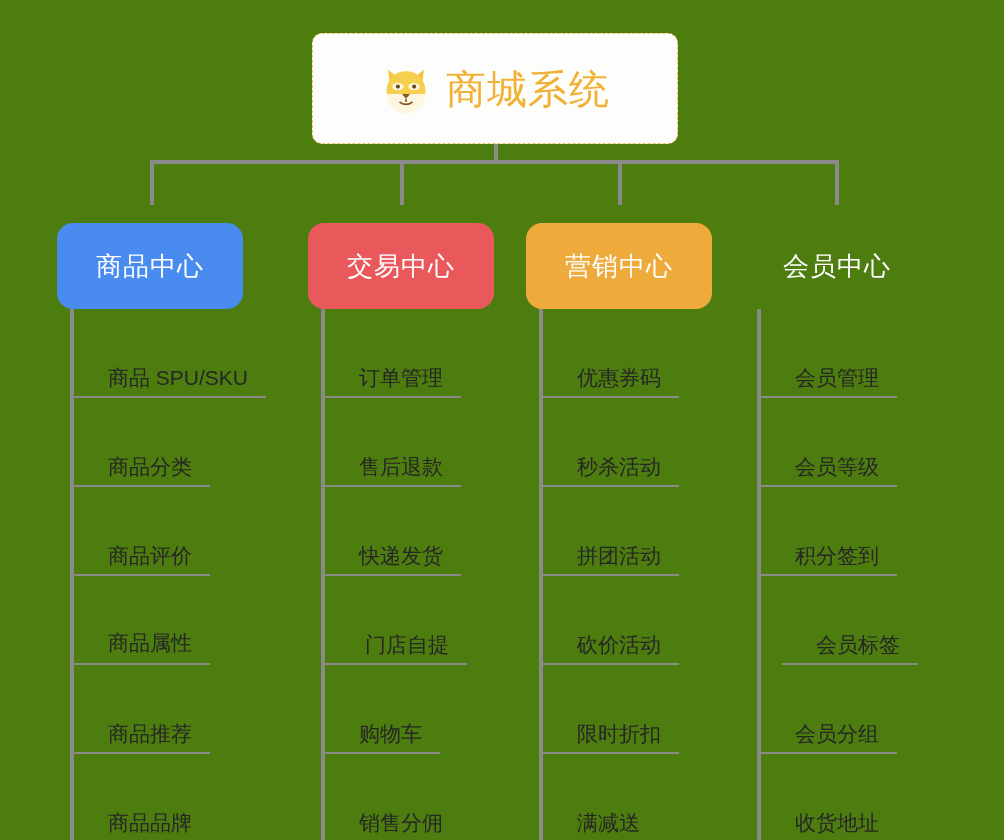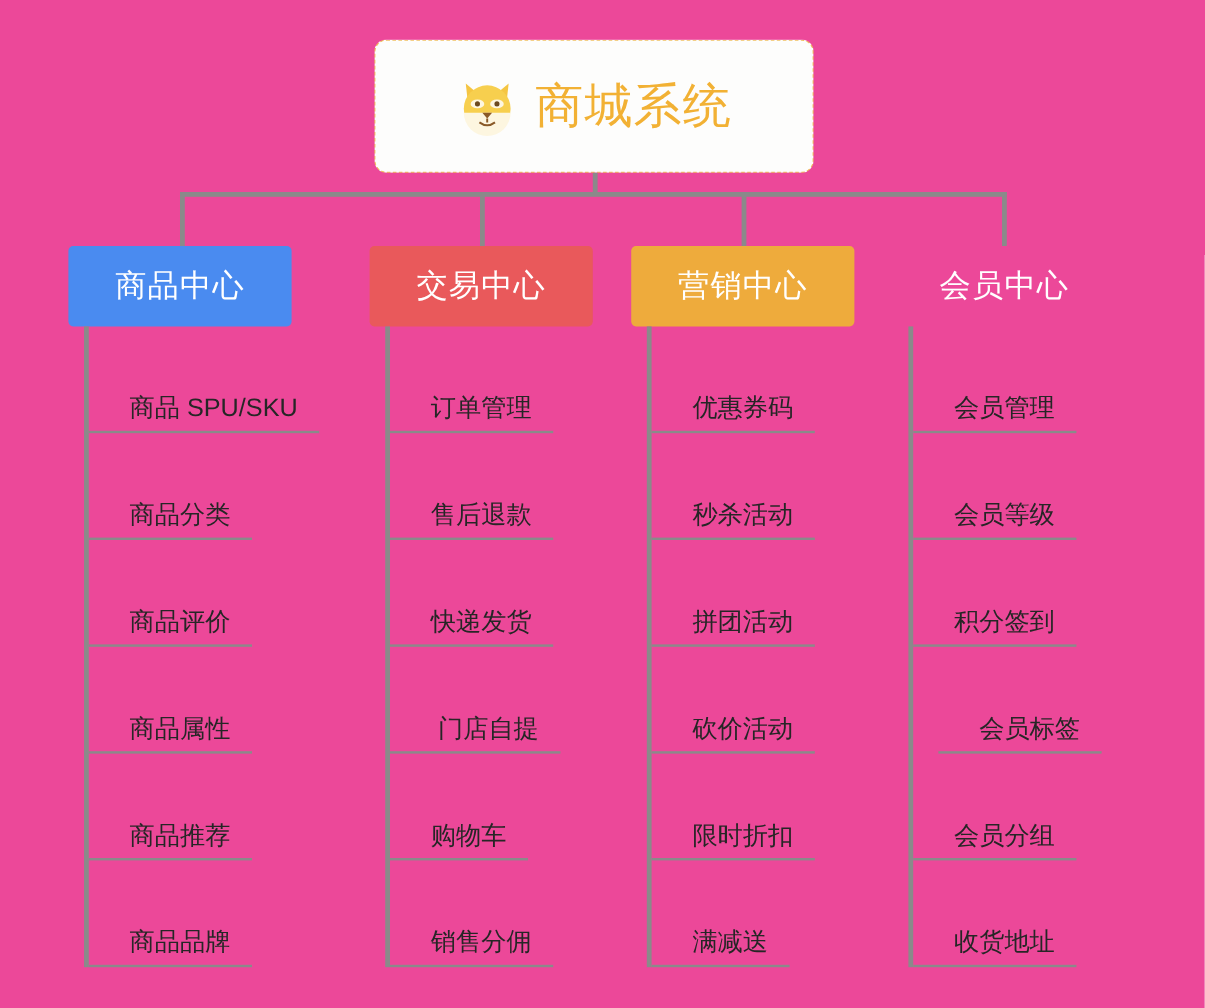--- a/index.html
+++ b/index.html
@@ -77,29 +77,30 @@
     background: #8a8a8a;
   }
 
   
   .column {
     position: absolute;
     top: 205px;
   }
 
   .cat-header {
-    height: 67px;
-    border-radius: 4px;
+    height: 86px;
+    border-radius: 16px;
     display: flex;
     align-items: center;
     justify-content: center;
     color: #ffffff;
     font-size: 26px;
     letter-spacing: 1px;
     white-space: nowrap;
+    margin-top: 18px;
   }
 
   
   .branch {
     position: relative;
     margin-left: 13px;
     padding-left: 4px;
   }
   
   .branch::before {
@@ -129,21 +130,21 @@
   .leaf-label {
     font-size: 21px;
     color: #262626;
     line-height: 1.1;
     white-space: nowrap;
   }
 </style>
 <style>.branch::before{background:#8a8a8a !important;}</style></head>
 <body style="background: rgb(248, 248, 248);">
 
-<div id="mindmap" style="background: #ec4899;">
+<div id="mindmap" style="background: #4d7c0f;">
 
   <div class="root-node" style="border-color: rgb(240, 192, 96);">
     <span class="root-emoji">
       <svg viewBox="0 0 64 64" xmlns="http://www.w3.org/2000/svg">
         <path d="M10 8 L12 26 L22 18 Z" fill="#f5c542"></path>
         <path d="M54 8 L52 26 L42 18 Z" fill="#f5c542"></path>
         <circle cx="32" cy="34" r="24" fill="#f7cf4e"></circle>
         <path d="M8 38 a24 24 0 0 0 48 0 z" fill="#fdf6e0"></path>
         <ellipse cx="22" cy="29" rx="7" ry="4.5" fill="#fdf6e0"></ellipse>
         <ellipse cx="42" cy="29" rx="7" ry="4.5" fill="#fdf6e0"></ellipse>
@@ -172,21 +173,21 @@
       <div class="leaf">
           <span class="leaf-inner" style="border-bottom-color: rgb(138, 138, 138);"><span class="leaf-label">商品 SPU/SKU</span></span>
         </div>
       <div class="leaf">
           <span class="leaf-inner" style="border-bottom-color: rgb(138, 138, 138);"><span class="leaf-label">商品分类</span></span>
         </div>
       <div class="leaf">
           <span class="leaf-inner" style="border-bottom-color: rgb(138, 138, 138);"><span class="leaf-label">商品评价</span></span>
         </div>
       <div class="leaf">
-          <span class="leaf-inner" style="border-bottom-color: rgb(138, 138, 138);"><span class="leaf-label">商品属性</span></span>
+          <span class="leaf-inner" style="border-bottom-color: rgb(138, 138, 138); font-family: Liberation Mono, monospace;"><span class="leaf-label">商品属性</span></span>
         </div>
       <div class="leaf">
           <span class="leaf-inner" style="border-bottom-color: rgb(138, 138, 138);"><span class="leaf-label">商品推荐</span></span>
         </div>
       <div class="leaf">
           <span class="leaf-inner" style="border-bottom-color: rgb(138, 138, 138);"><span class="leaf-label">商品品牌</span></span>
         </div>
     </div>
   </div>
 

